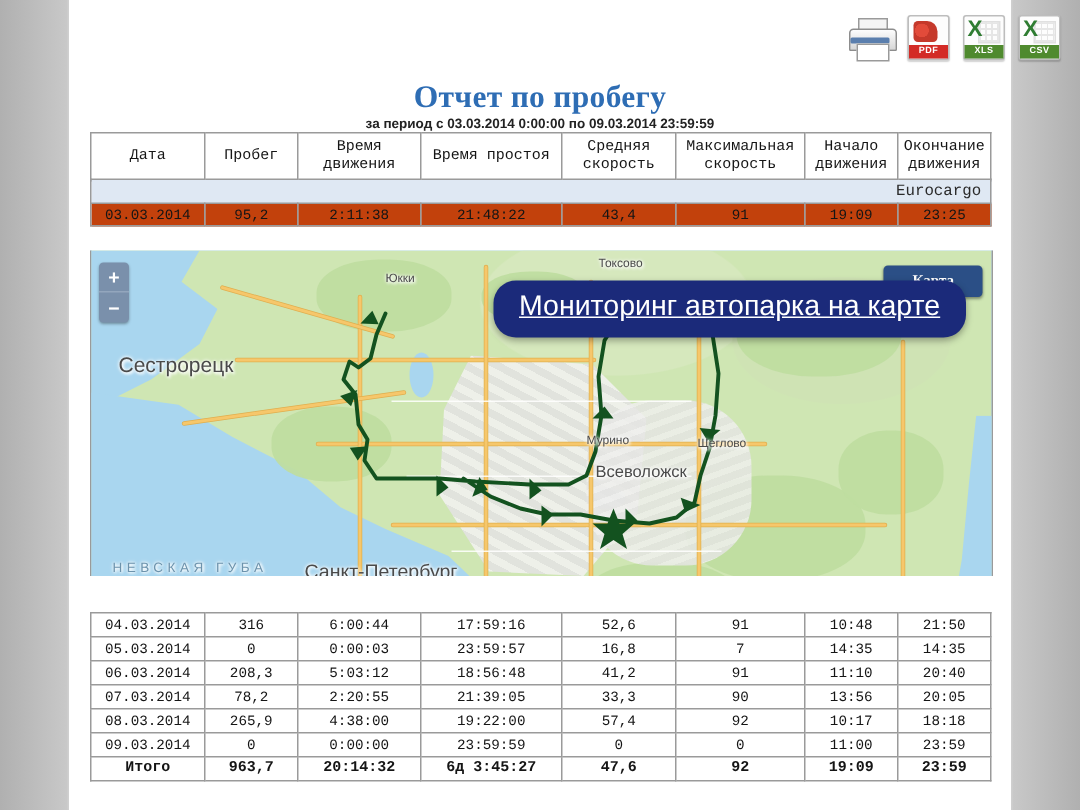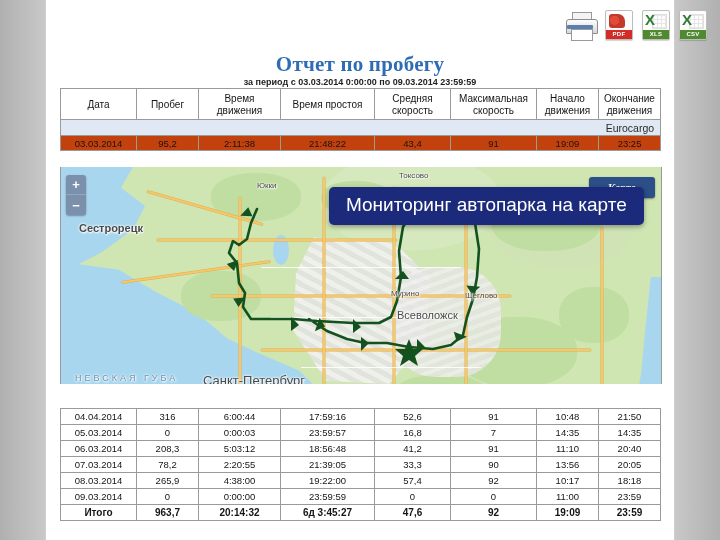--- a/index.html
+++ b/index.html
@@ -82,21 +82,21 @@
   .report-sub {
     position:absolute; left:0; top:77px; width:628px; text-align:center;
     color:#222; font-size:9px; font-weight:bold;
     font-family:Liberation Sans, sans-serif;
   }
 
   
   .tbl {
     position:absolute; left:14px; width:600px;
     border-collapse:collapse; table-layout:fixed;
-    font-family:Liberation Sans, sans-serif;
+    font-family:Liberation Mono, monospace;
   }
   .tbl td, .tbl th {
     border:1px solid #9a9a9a;
     text-align:center; color:#151515;
     font-weight:normal; padding:0;
   }
   .thead-tbl { top:88px; }
   .thead-tbl th {
     height:31px; font-size:10px; line-height:12px;
     background:#ffffff; vertical-align:middle; font-weight:normal;
@@ -203,23 +203,24 @@
     text-shadow:0 0 2px #fff, 0 0 3px #fff, 1px 1px 2px #fff;
     white-space:nowrap; pointer-events:none;
   }
 
   
   .banner {
     position:absolute; left:283px; top:187px;
     background:#1b2a7a; color:#ffffff;
     font-family:"Liberation Sans", sans-serif;
     font-size:19px; padding:7px 17px 9px 17px;
-    border-radius:5px; white-space:nowrap;
+    border-radius:15px; white-space:nowrap;
     box-shadow:0 2px 5px rgba(0,0,0,.35);
     z-index:40;
+    text-decoration:underline;
   }
 
   
   .watermark {
     position:absolute; right:6px; bottom:8px;
     font-family:"Liberation Sans", sans-serif;
     font-size:27px; font-weight:bold; color:rgba(140,140,140,.35);
     letter-spacing:-1px; z-index:60; pointer-events:none;
   }
 </style>
@@ -389,21 +390,21 @@
         <polygon points="402,172 394,164 394,178" fill="#13521f" transform="rotate(110 398,171)"></polygon>
         <polygon points="356,178 364,172 364,186" fill="#13521f" transform="rotate(180 360,179)"></polygon>
         <polygon points="300,178 308,170 308,184" fill="#13521f" transform="rotate(180 304,177)"></polygon>
         <polygon points="256,160 264,152 264,166" fill="#13521f" transform="rotate(200 260,159)"></polygon>
 
         <polygon points="348,172 352,182 362,182 354,189 357,199 348,193 339,199 342,189 334,182 344,182" fill="#13521f"></polygon>
       </svg>
 
       <div class="map-label" style="left:338px;top:4px;font-size:8px;">Токсово</div>
       <div class="map-label" style="left:196px;top:14px;font-size:8px;">Юкки</div>
-      <div class="map-label" style="left:18px;top:55px;font-size:11px;font-weight:bold;">Сестрорецк</div>
+      <div class="map-label" style="left:18px;top:68px;font-size:14px;">Сестрорецк</div>
       <div class="map-label" style="left:330px;top:122px;font-size:8px;">Мурино</div>
       <div class="map-label" style="left:404px;top:124px;font-size:8px;">Щеглово</div>
       <div class="map-label" style="left:336px;top:142px;font-size:11px;">Всеволожск</div>
       <div class="map-label" style="left:358px;top:222px;font-size:8px;">Колтуши</div>
       <div class="map-label" style="left:142px;top:206px;font-size:13px;">Санкт-Петербург</div>
       <div class="map-label" style="left:14px;top:206px;font-size:9px;letter-spacing:3px;color:#6c93ad;">НЕВСКАЯ ГУБА</div>
 
       <div class="zoom-ctl">
         <div>+</div>
         <div class="zsep"></div>
@@ -421,21 +422,21 @@
           <col style="width:62px">
           <col style="width:82px">
           <col style="width:94px">
         <col style="width:76px">
           <col style="width:86px">
           <col style="width:62px">
           <col style="width:62px">
       </colgroup>
       <tbody>
           <tr>
-        <td>04.04.2014</td>
+        <td>04.03.2014</td>
         <td>316</td>
         <td>6:00:44</td>
         <td>17:59:16</td>
         <td>52,6</td>
         <td>91</td>
         <td>10:48</td>
         <td>21:50</td>
       </tr>
       <tr>
         <td>05.03.2014</td>

